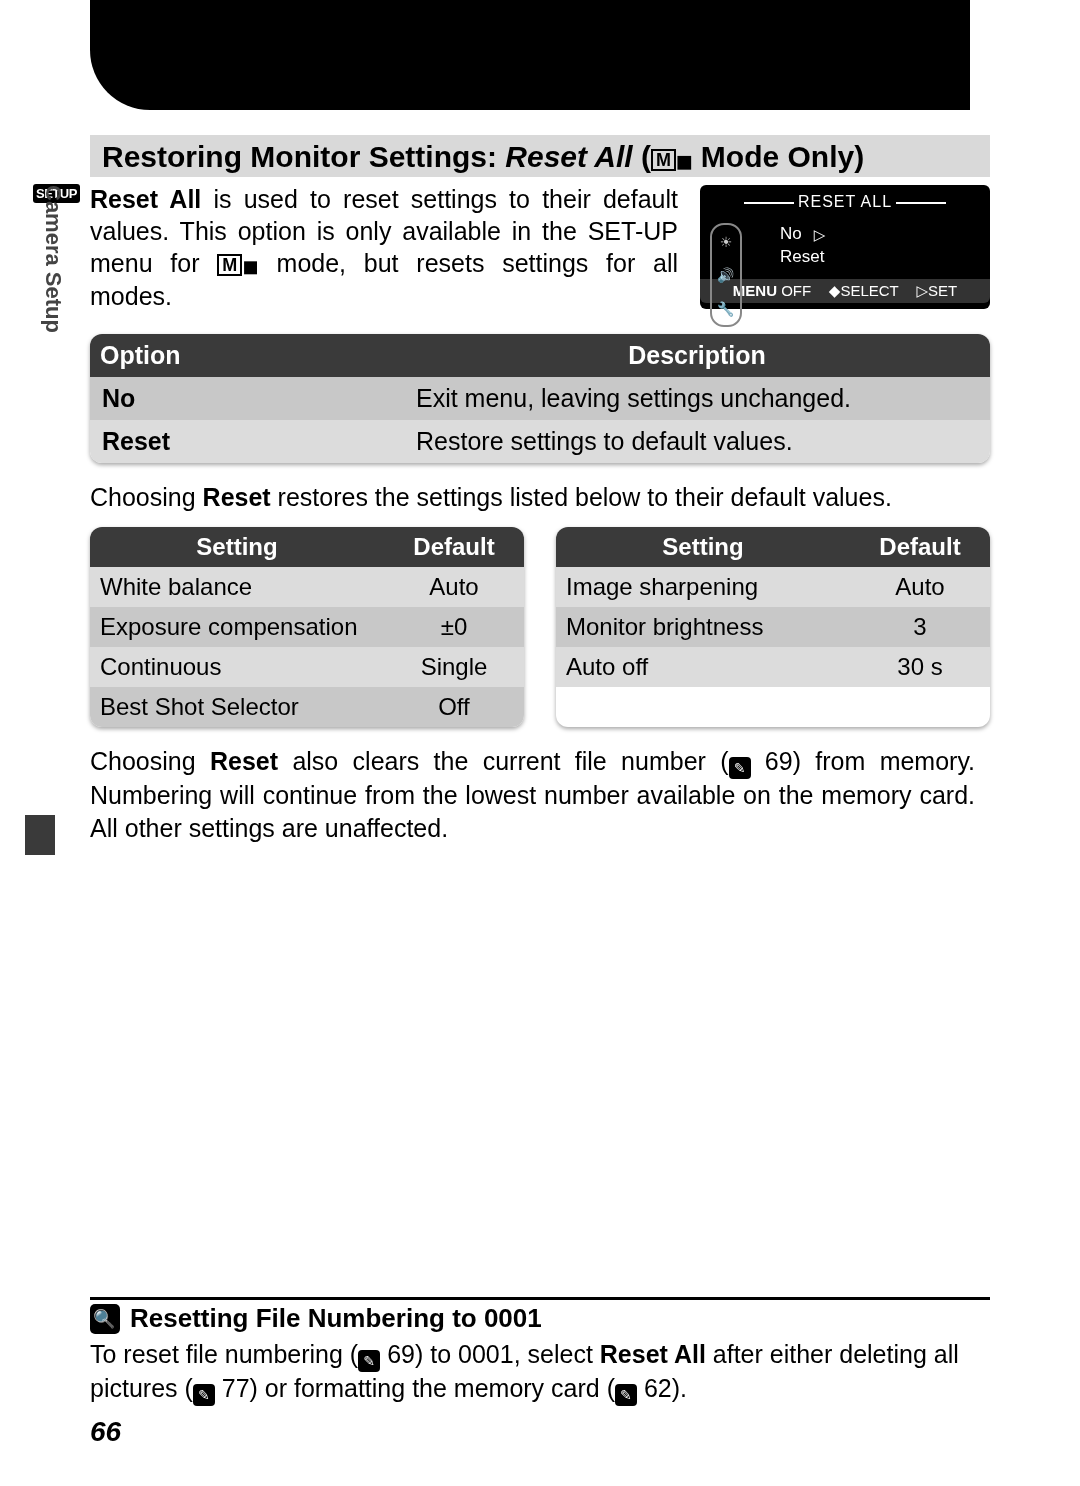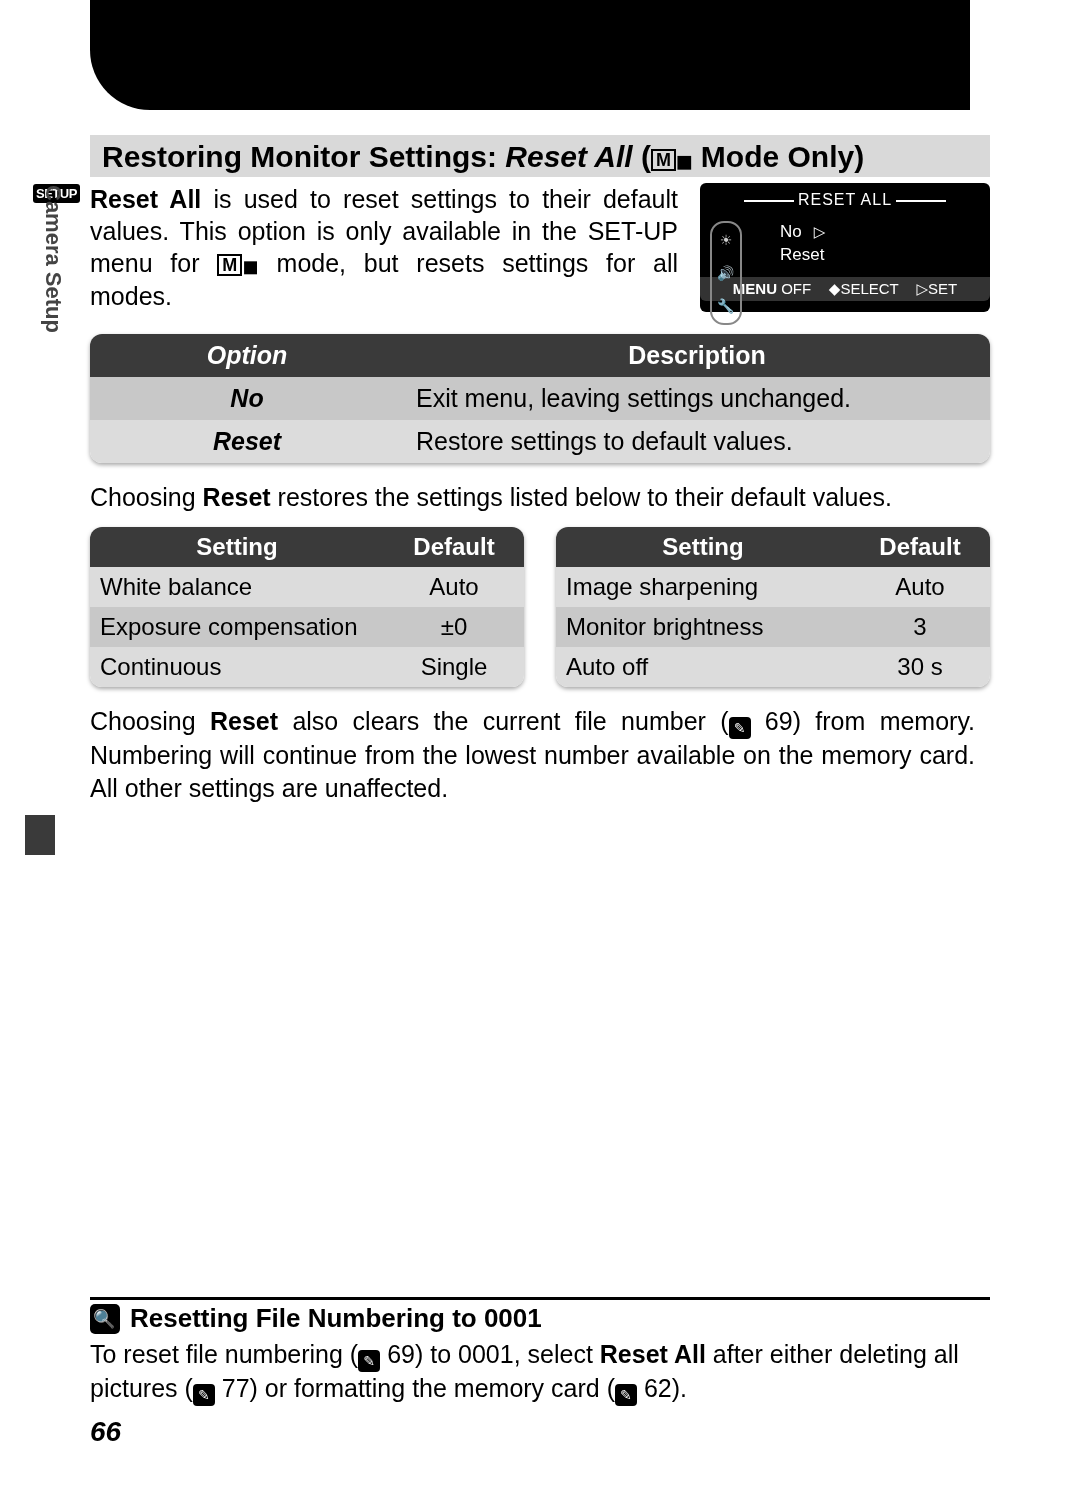--- a/index.html
+++ b/index.html
@@ -63,21 +63,21 @@
     background: #d9d9d9;
     font-size: 30px;
     font-weight: bold;
     padding: 5px 12px 3px 12px;
     margin-bottom: 6px;
     display: inline-block;
     width: 100%;
     box-sizing: border-box;
   }
   .section-heading em { font-style: italic; }
-  .intro-row { display: flex; gap: 22px; }
+  .intro-row { display: flex; gap: 22px; align-items: center; }
   .intro-text {
     flex: 1;
     font-size: 25px;
     line-height: 1.28;
     text-align: justify;
   }
   .screenshot {
     width: 290px;
     background: #000;
     color: #fff;
@@ -111,21 +111,21 @@
     border-radius: 12px;
     overflow: hidden;
     box-shadow: 0 2px 4px rgba(0,0,0,0.35);
   }
   table { border-collapse: collapse; width: 100%; font-size: 25px; }
   .t1 th {
     background: #3a3a3a; color: #fff; font-weight: bold;
     padding: 7px 10px; text-align: center;
   }
   .t1 td { padding: 7px 12px; }
-  .t1 .c1 { width: 290px; text-align: center; font-weight: bold; font-style: italic; }
+  .t1 .c1 { width: 290px; text-align: left; font-weight: bold; }
   .t1 tr.ra { background: #c8c8c8; }
   .t1 tr.rb { background: #dcdcdc; }
 
   .p1 { font-size: 25px; margin: 18px 15px 14px 0; line-height: 1.3; }
 
   .dual-tables { display: flex; gap: 32px; justify-content: space-between; }
   .t2-wrap {
     flex: 1;
     border-radius: 12px;
     overflow: hidden;
@@ -255,20 +255,24 @@
                 <td class="cB">Auto</td>
               </tr>
           <tr class="rb">
                 <td class="cA">Exposure compensation</td>
                 <td class="cB">±0</td>
               </tr>
           <tr class="ra">
                 <td class="cA">Continuous</td>
                 <td class="cB">Single</td>
               </tr>
+          <tr class="rb">
+                <td class="cA">Best Shot Selector</td>
+                <td class="cB">Off</td>
+              </tr>
         </tbody>
           </table>
       </div>
       <div class="t2-wrap">
         <table class="t2">
           <tbody>
               <tr>
             <th class="cA" style="text-align:center">Setting</th>
             <th class="cB">Default</th>
           </tr>

